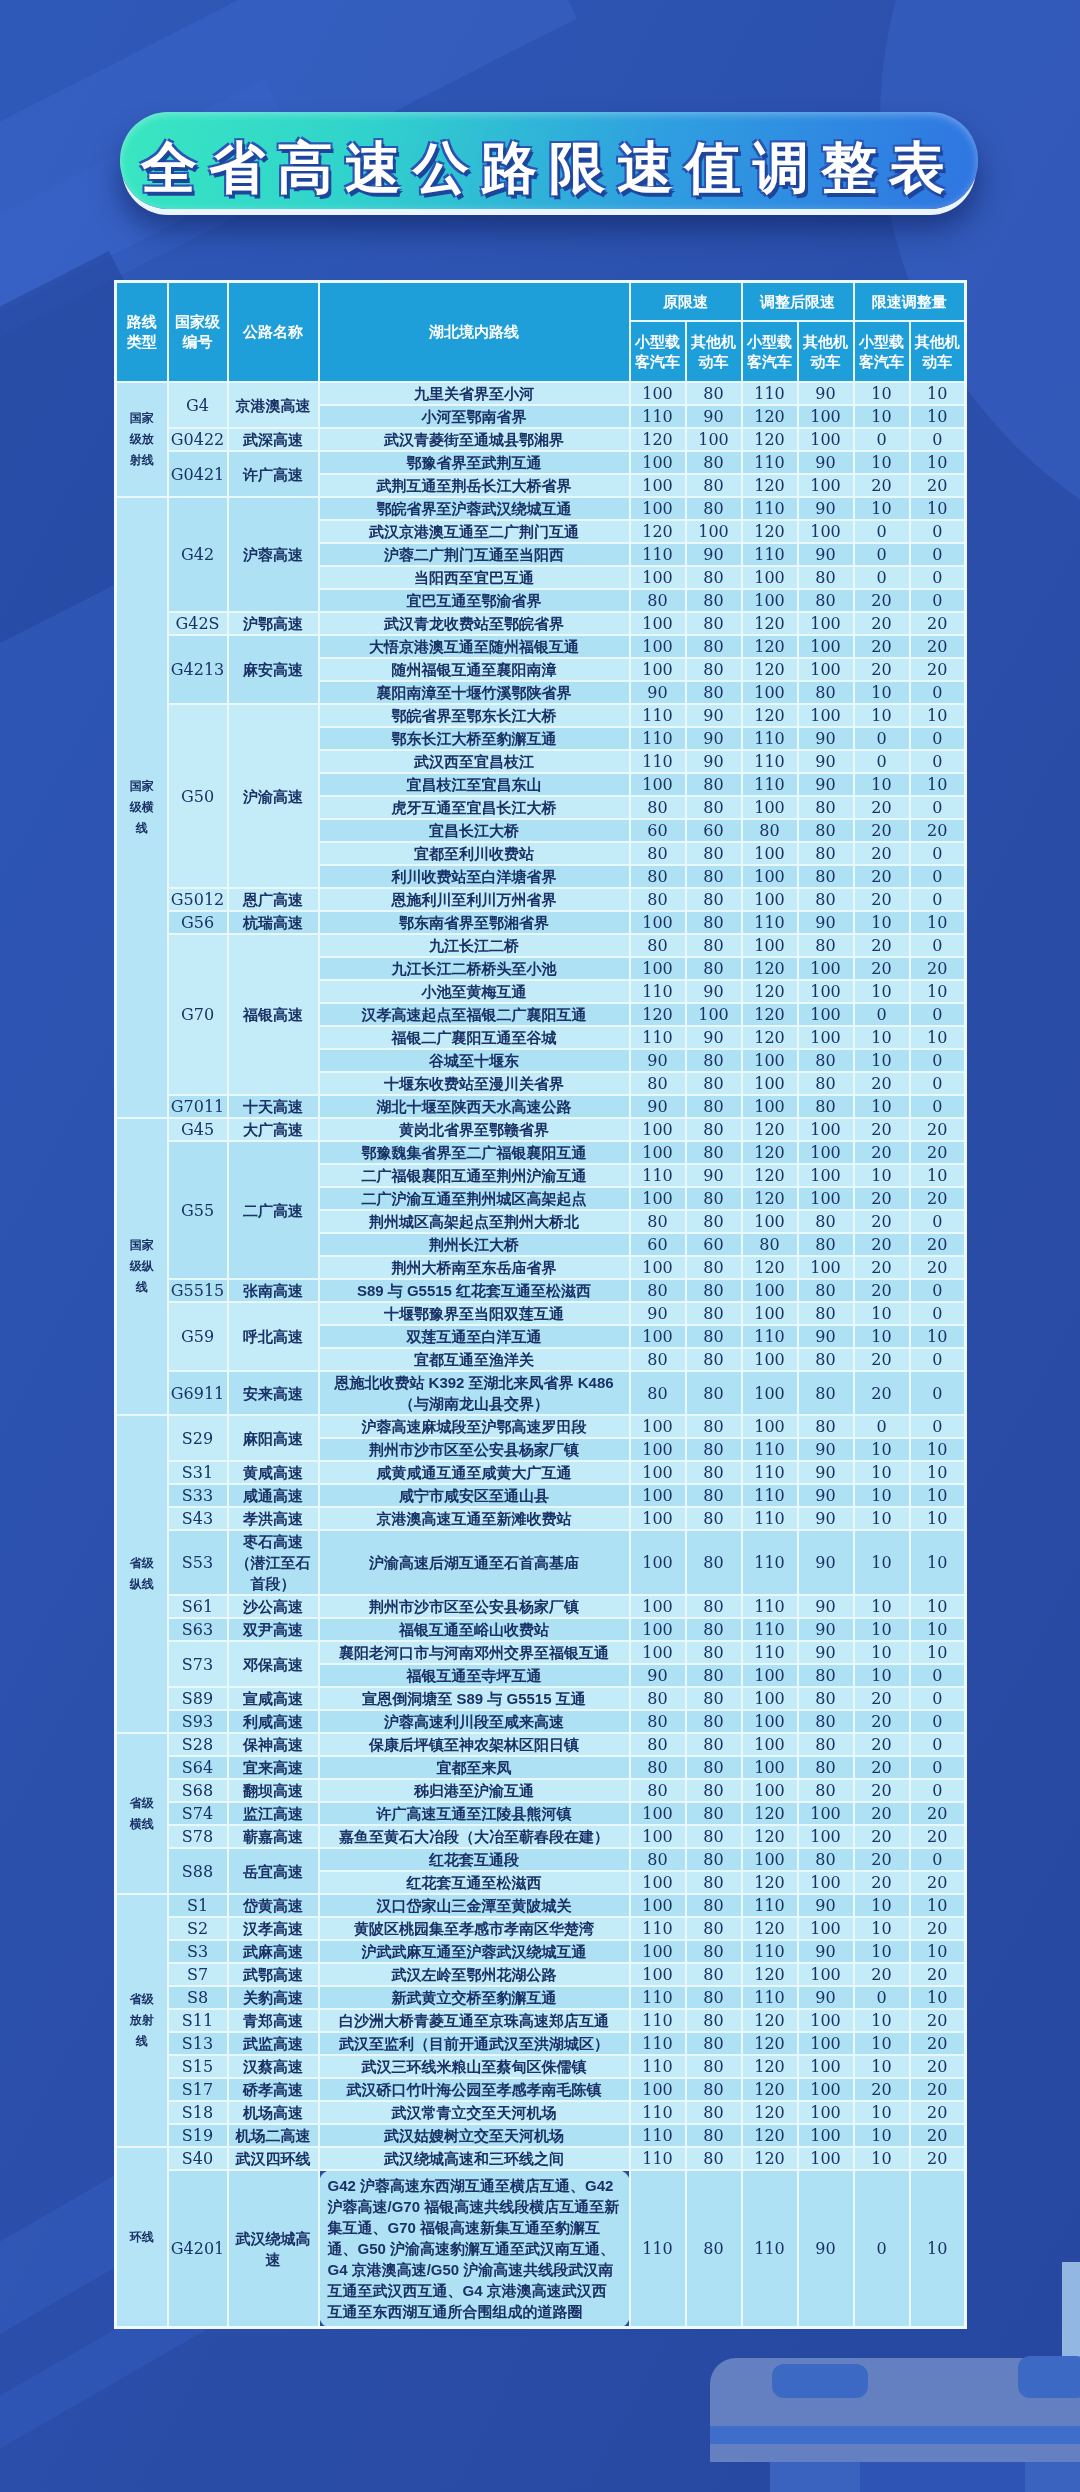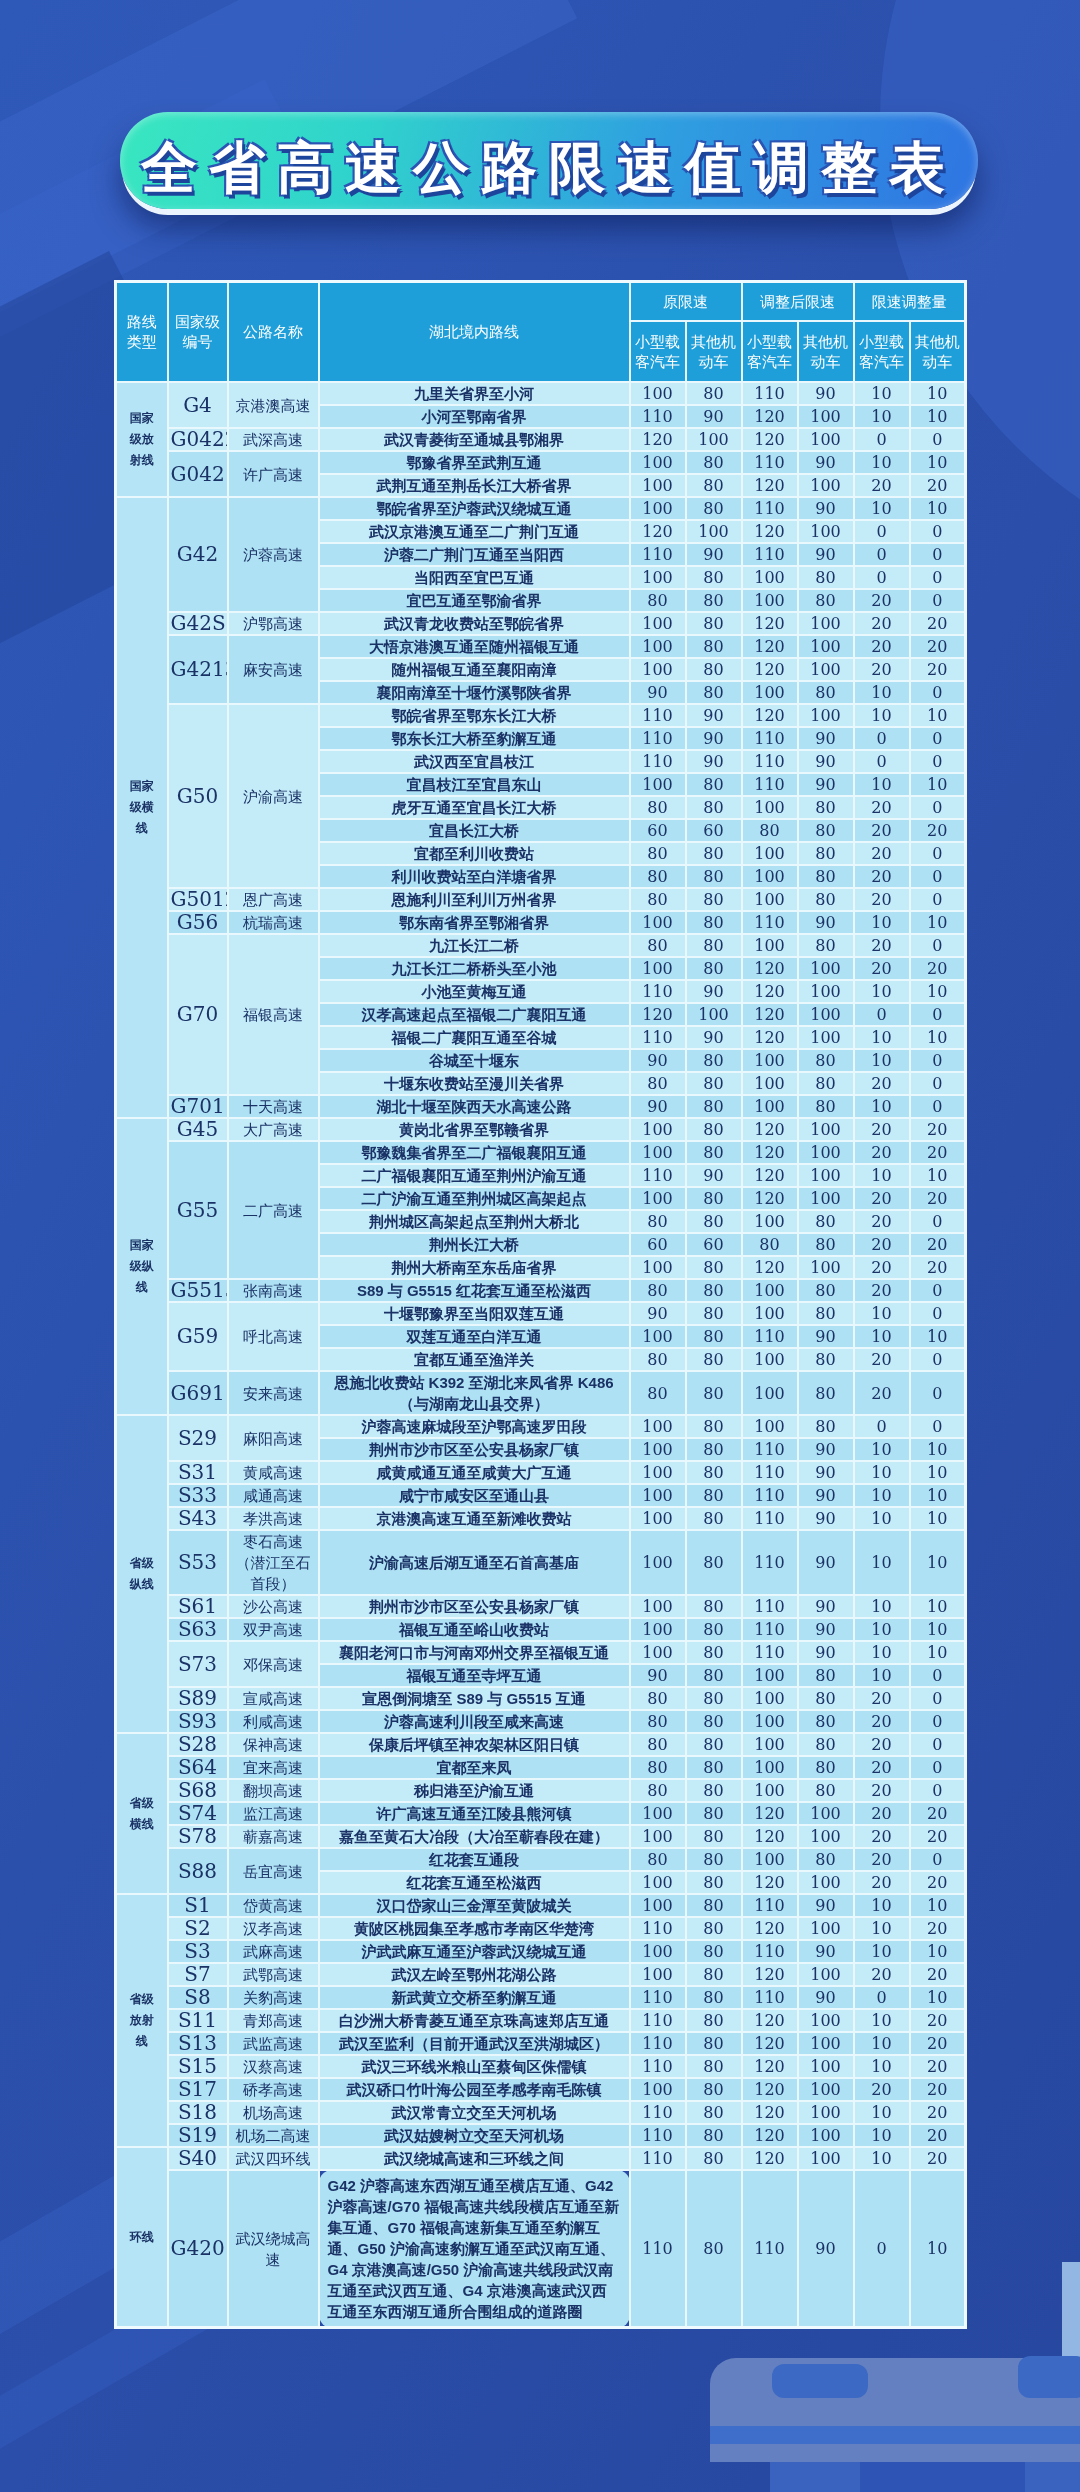--- a/index.html
+++ b/index.html
@@ -7,36 +7,36 @@
     width:1080px;height:2492px;position:relative;overflow:hidden;
     background:linear-gradient(118deg,#2f59b9 0%,#2b50ac 42%,#27479f 100%);
     font-family:"Liberation Sans",sans-serif;
   }
   .shape{position:absolute;}
   .streak{background:#3d68cc;}
   .tbl-wrap{position:absolute;left:114px;top:280px;}
   table{border-collapse:collapse;table-layout:fixed;width:850px;border:3px solid #eefafd;}
   th,td{border:2px solid #e9f8fd;overflow:hidden;}
   thead th{
-    background:var(--c-header,#1f9fda);color:#ffffff;font-weight:normal;
+    background:var(--c-header,#1f9fda);color:#ffffff;font-weight:bold;
     font-size:15px;line-height:20px;padding:2px 4px;text-align:center;
   }
   thead tr.band1 th{height:33px;}
   thead tr.band2 th{height:55px;}
   th.narrow{padding:2px 6px;}
   tbody tr{height:21px;}
   tbody td{
     color:var(--c-text,#1a3265);text-align:center;vertical-align:middle;
     font-size:15px;line-height:21px;padding:0 2px;
   }
   tr.a td{background:var(--c-stripe-a,#c3ebf8);}
   tr.b td{background:var(--c-stripe-b,#aee1f3);}
   td.group-cell{background:#b4e4f5 !important;font-weight:bold;font-size:12px;line-height:21px;padding:0 7px;}
-  td.code-cell{font-family:"DejaVu Serif",serif;font-size:20px;}
-  td.name-cell{font-weight:normal;padding:0 2px;}
+  td.code-cell{font-family:"DejaVu Serif",serif;font-size:16px;}
+  td.name-cell{font-weight:bold;padding:0 2px;}
   td.route-cell{font-weight:bold;}
   td.route-cell.long{text-align:left;padding:4px 8px;border-radius:13px;}
   td.val-cell{font-family:"DejaVu Serif",serif;font-size:16px;}
   .title-pill{
     position:absolute;left:120px;top:112px;width:858px;height:97px;border-radius:48px;
     background:linear-gradient(105deg,#39e7c0 0%,#30d3cc 28%,#2f9fe0 62%,#2f74e2 100%);
     box-shadow:0 8px 0 -2px #ecf5fd,0 20px 28px rgba(8,22,78,.5),inset 0 2px 8px rgba(255,255,255,.35);
     display:flex;align-items:center;justify-content:center;
   }
   .title-pill span{

